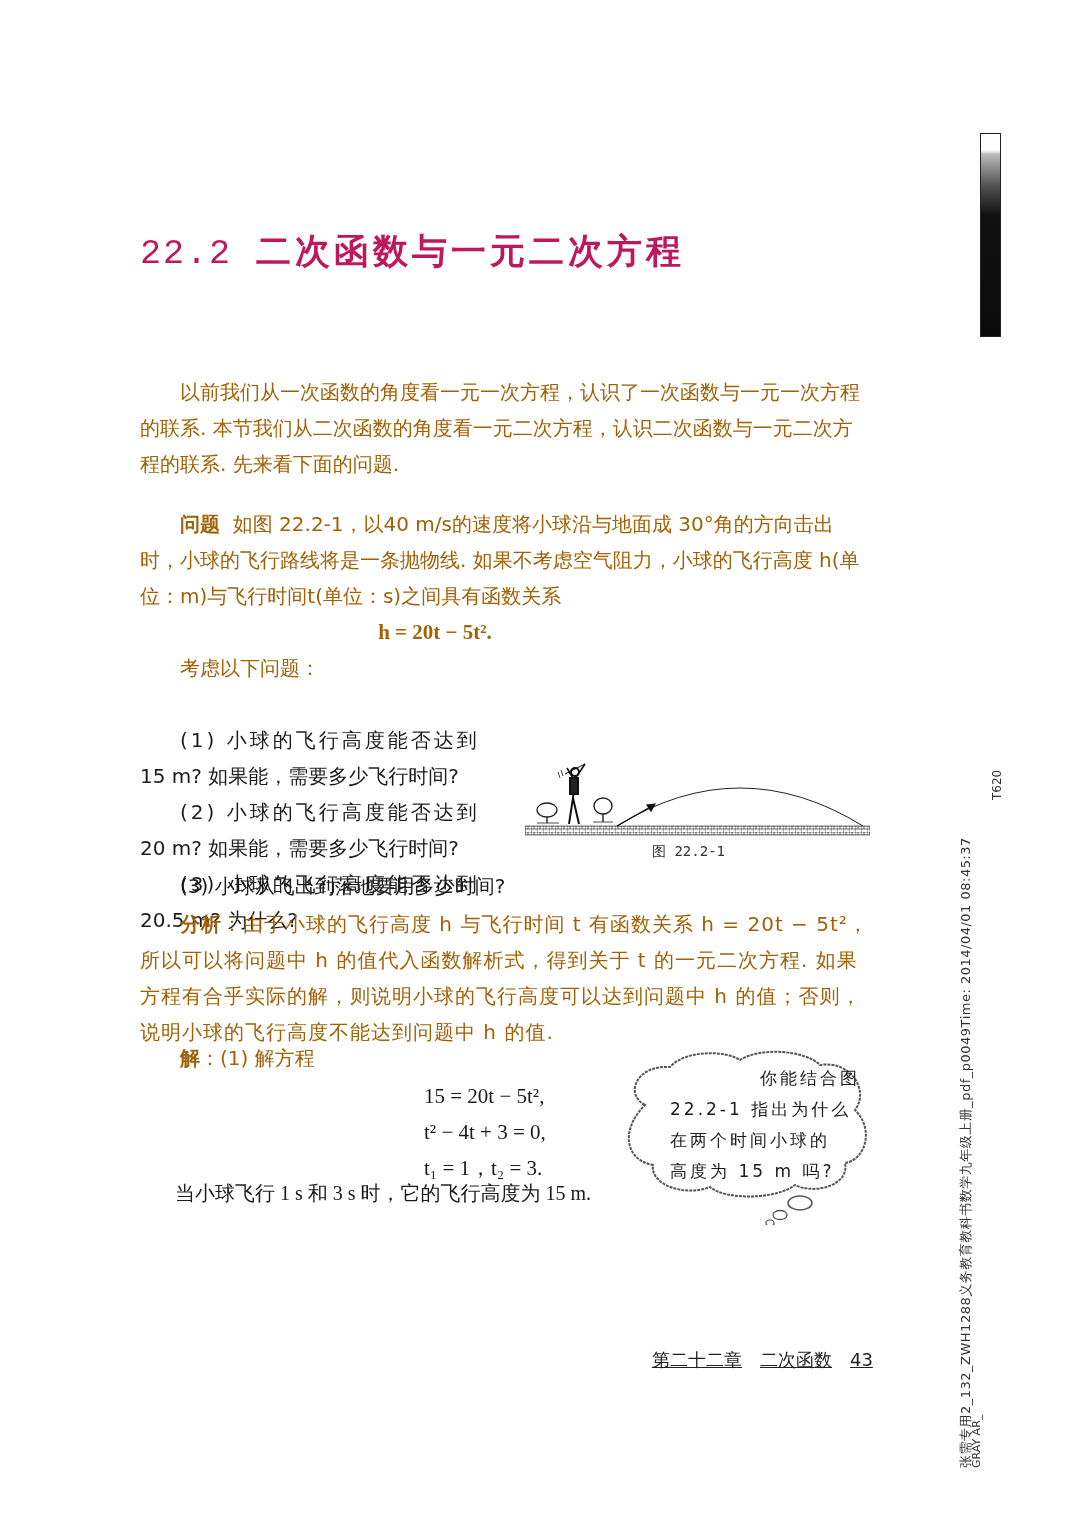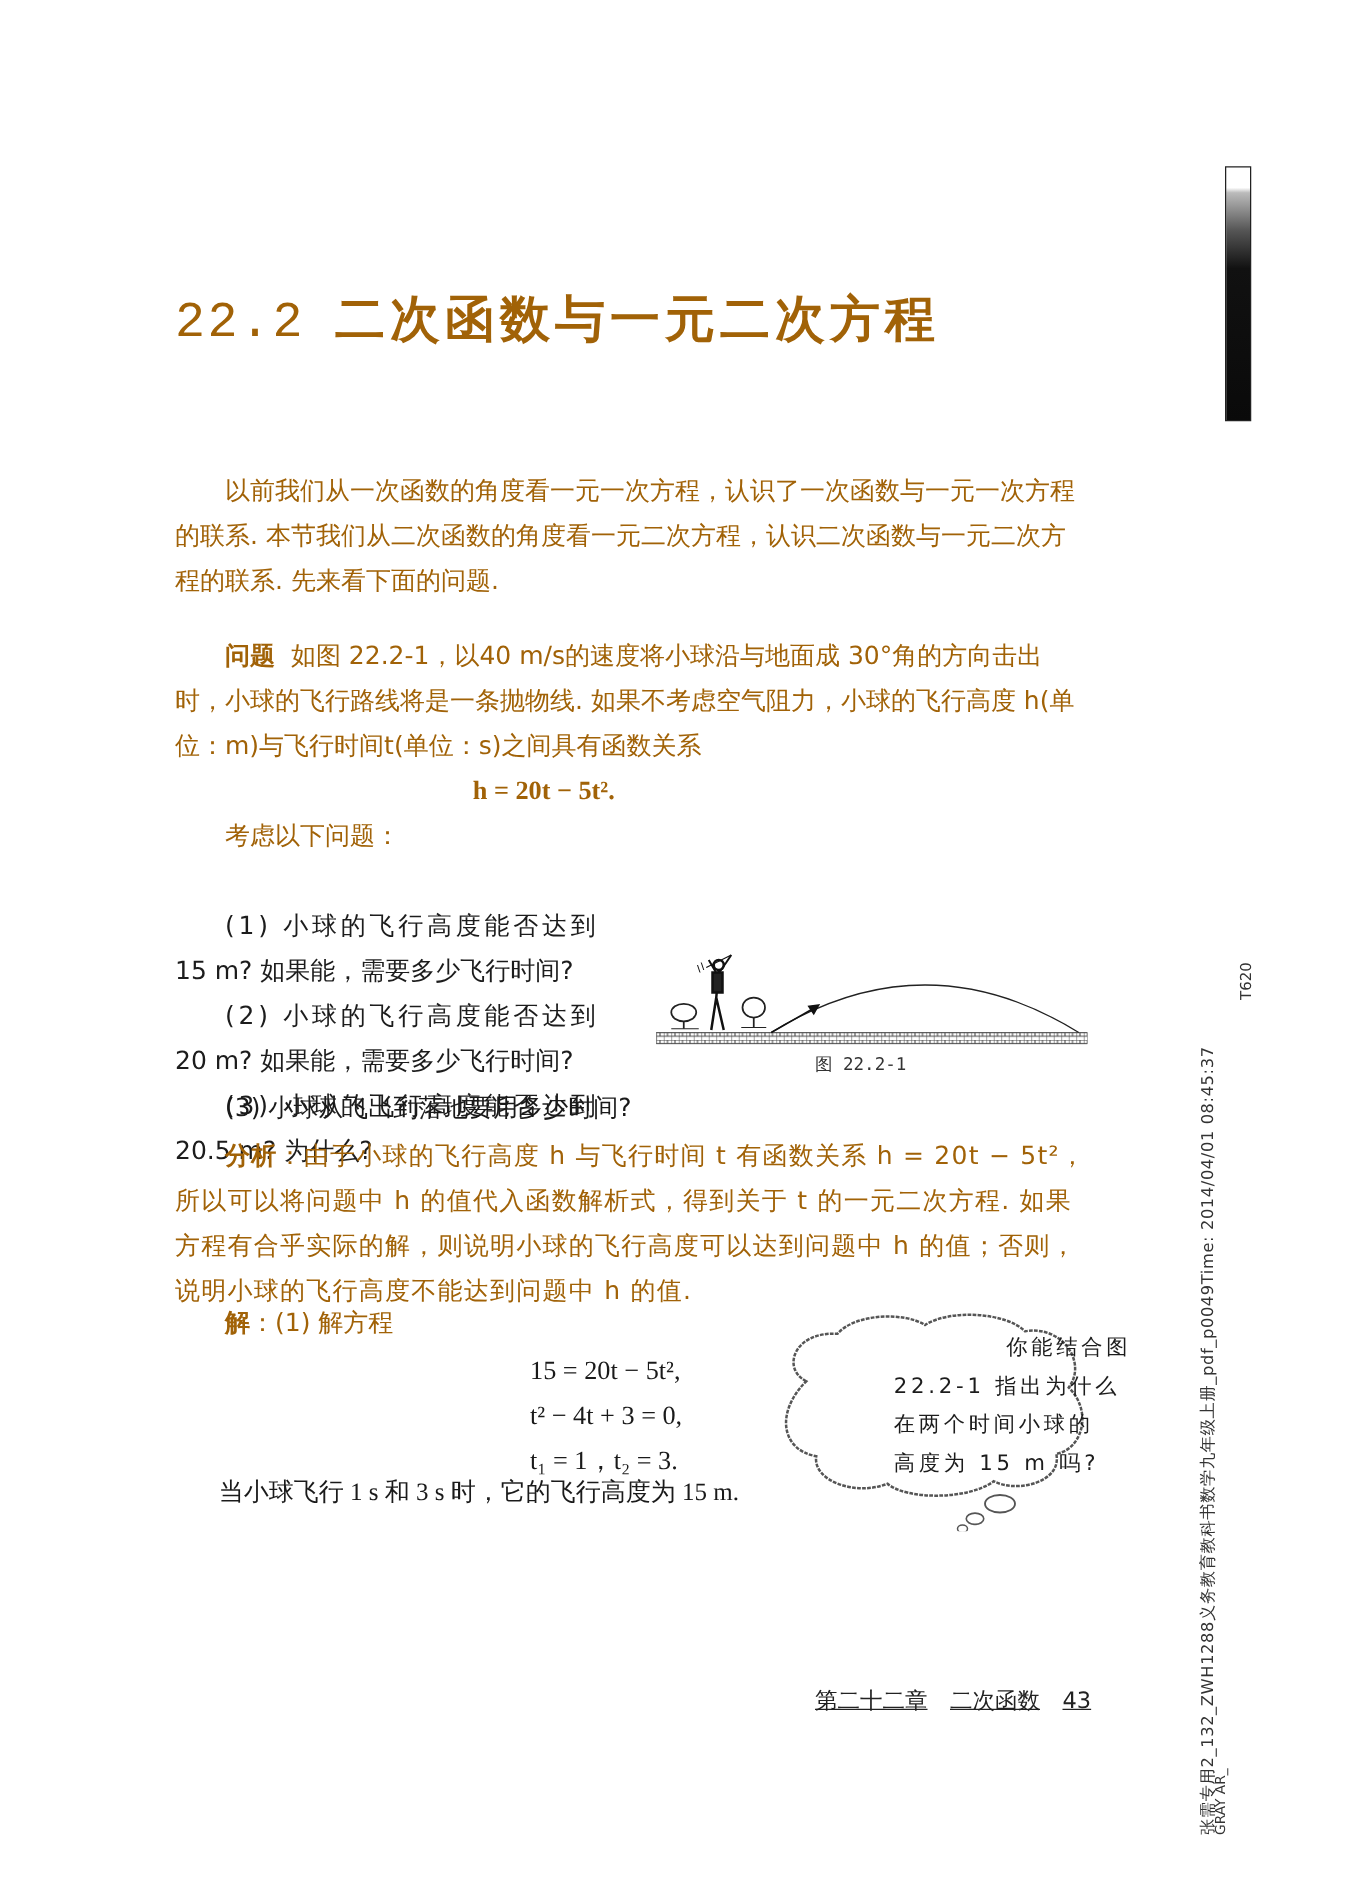--- a/index.html
+++ b/index.html
@@ -3,22 +3,22 @@
   <meta charset="utf-8">
   <style>
     html, body { margin: 0; padding: 0; }
     body {
       width: 1080px; height: 1515px; position: relative; overflow: hidden;
       background: #ffffff; color: #1a1a1a;
       font-family: "DejaVu Serif", "Liberation Serif", serif;
     }
     .abs { position: absolute; }
     .title {
-      left: 140px; top: 228px; font-size: 40px; letter-spacing: 4px;
-      font-family: "DejaVu Serif", serif; font-weight: bold; color: #a16207;
+      left: 140px; top: 228px; font-size: 35px; letter-spacing: 4px;
+      font-family: "DejaVu Serif", serif; font-weight: bold; color: #be185d;
     }
     .title .num { font-family: "Liberation Mono", "DejaVu Sans Mono", monospace; font-weight: normal; margin-right: 24px; letter-spacing: 2px; }
     .para {
       font-family: "DejaVu Sans", sans-serif; font-size: 20px; line-height: 36px;
       color: #a16207; width: 730px;
     }
     .intro { left: 140px; top: 374px; }
     .indent { text-indent: 2em; }
     .problem { left: 140px; top: 506px; }
     .bold { font-weight: bold; }
@@ -33,21 +33,21 @@
     .figure { left: 525px; top: 760px; width: 345px; height: 110px; }
     .fig-caption { left: 652px; top: 843px; font-family: "DejaVu Sans Mono", monospace; font-size: 14px; color: #333; }
     .analysis { left: 140px; top: 906px; letter-spacing: 1px; }
     .solution { left: 140px; top: 1040px; width: 470px; }
     .eqs { left: 424px; top: 1078px; font-family: "Liberation Serif", serif; font-size: 21px; line-height: 36px; }
     .concl { left: 175px; top: 1180px; font-family: Liberation Serif, serif; font-size: 20px; }
     .bubble-wrap { left: 615px; top: 1045px; width: 260px; height: 180px; }
     .bubble-text {
       position: absolute; left: 55px; top: 18px; width: 190px;
       font-family: "DejaVu Sans", sans-serif; font-size: 17px; line-height: 31px;
-      letter-spacing: 3px; color: #1c1c1c; margin-left: 45px;
+      letter-spacing: 3px; color: #1c1c1c;
     }
     .bubble-text .r0 { text-align: right; display: block; }
     .footer { left: 652px; top: 1348px; font-family: "DejaVu Sans", sans-serif; font-size: 18px; color: #222; text-decoration: underline; }
     .footer .sep { display: inline-block; width: 18px; }
     .side-bar {
       left: 980px; top: 133px; width: 19px; height: 202px;
       border: 1px solid #222;
       background: linear-gradient(to bottom, #fff 0%, #fff 8%, #bbb 10%, #555 25%, #111 40%, #0a0a0a 100%);
     }
     .vtext {

